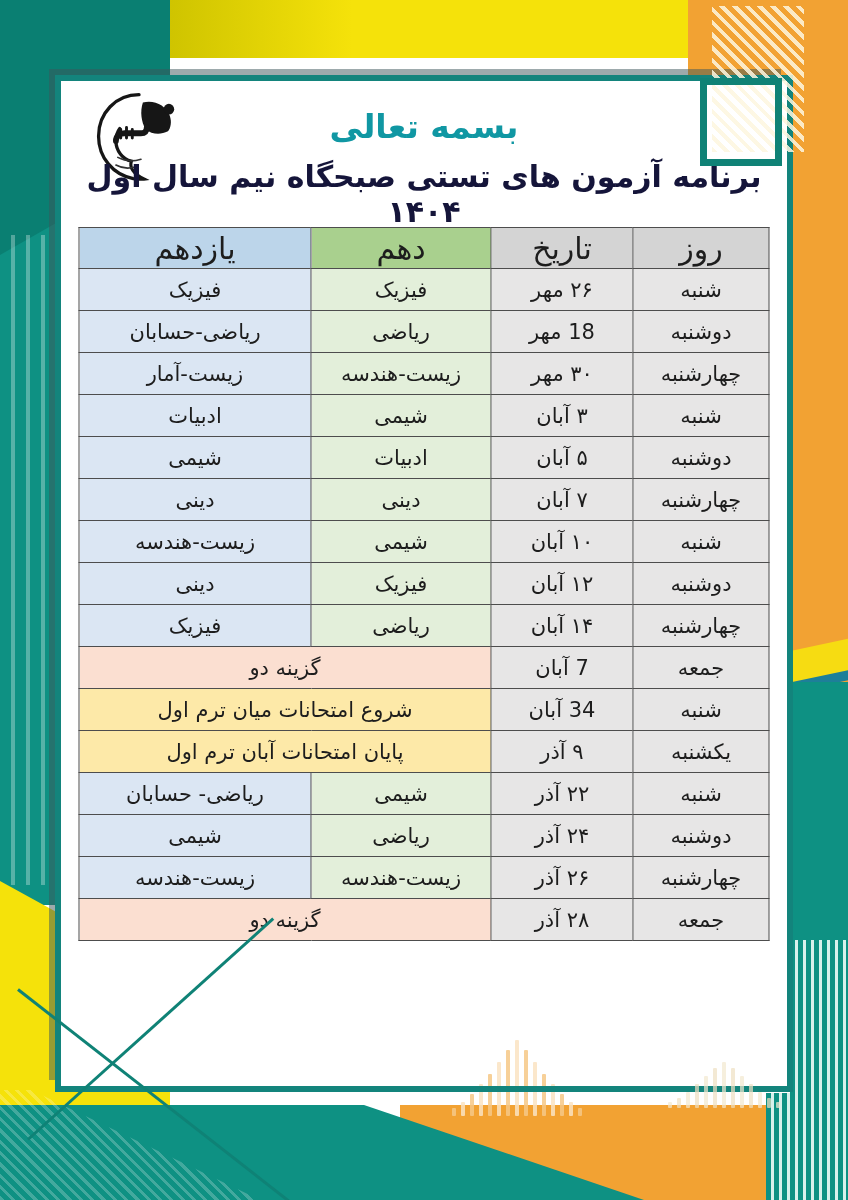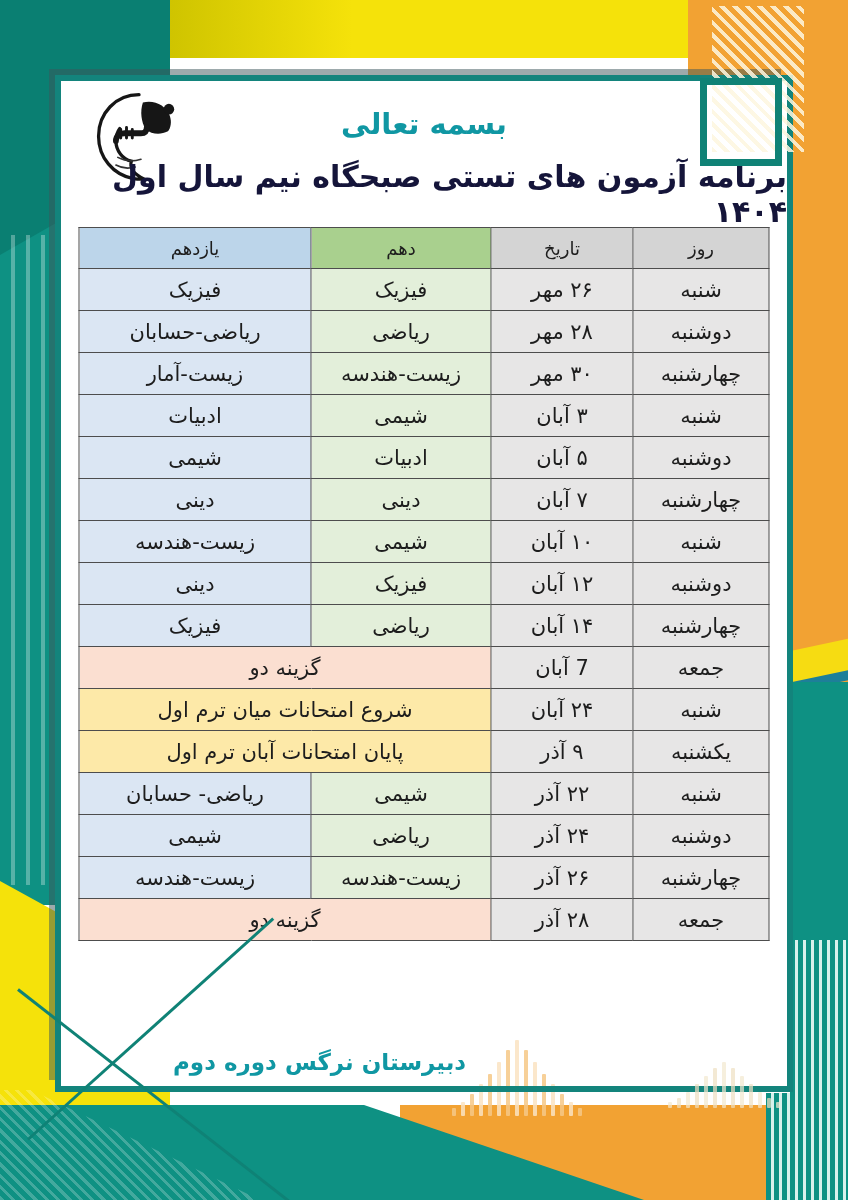--- a/index.html
+++ b/index.html
@@ -53,36 +53,36 @@
 
   
   .card{
     left:55px;top:75px;width:726px;height:1005px;
     background:#ffffff;border:6px solid var(--border_teal,#13847c);
     box-shadow:-9px -9px 0 -3px rgba(60,85,90,.5);
     z-index:2;
   }
   .logo{left:26px;top:6px;width:106px;height:106px;}
   .bismillah{left:0;top:26px;width:100%;text-align:center;
-    color:var(--accent,#1097a3);font-size:29px;font-weight:bold;direction:rtl;}
-  .main-title{left:0;top:78px;width:100%;text-align:right;
+    color:var(--accent,#1097a3);font-size:33px;font-weight:bold;direction:rtl;}
+  .main-title{left:0;top:78px;width:100%;text-align:center;
     color:var(--title_ink,#15153a);font-size:30px;font-weight:bold;direction:rtl;letter-spacing:0;}
 
   
   table.exam{
     position:absolute;left:50%;top:146px;transform:translateX(-50%);
     width:690px;border-collapse:collapse;direction:rtl;table-layout:fixed;
     font-size:21px;color:#1d1d1d;
   }
   table.exam td,table.exam th{
     border:1px solid var(--grid,#4d4d4d);
     text-align:center;vertical-align:middle;height:41px;padding:0 4px;
     font-weight:normal;overflow:hidden;white-space:nowrap;
   }
-  table.exam th{height:40px;font-size:18px;margin-left:19px;}
+  table.exam th{height:40px;font-size:30px;margin-left:19px;}
   col.w-day{width:136px;} col.w-date{width:142px;} col.w-tenth{width:180px;} col.w-eleventh{width:232px;}
   .h-gray{background:var(--header_gray,#d4d4d4);}
   .h-green{background:var(--header_green,#a9d08e);}
   .h-blue{background:var(--header_blue,#bcd5ea);}
   .c-day,.c-date{background:var(--cell_gray,#e7e6e6);}
   .c-tenth{background:var(--cell_green,#e3efda);}
   .c-eleventh{background:var(--cell_blue,#dbe6f3);}
   .c-pink{background:var(--pink,#fbdfd1);}
   .c-yellow{background:var(--note_yellow,#fde9a8);}
 
@@ -142,21 +142,21 @@
     </thead>
     <tbody>
         <tr>
           <td class="c-day">شنبه</td>
           <td class="c-date">۲۶ مهر</td>
           <td class="c-tenth">فیزیک</td>
           <td class="c-eleventh">فیزیک</td>
         </tr>
         <tr>
           <td class="c-day">دوشنبه</td>
-          <td class="c-date">۲۸ مهر</td>
+          <td class="c-date">18 مهر</td>
           <td class="c-tenth">ریاضی</td>
           <td class="c-eleventh">ریاضی-حسابان</td>
         </tr>
         <tr>
           <td class="c-day">چهارشنبه</td>
           <td class="c-date">۳۰ مهر</td>
           <td class="c-tenth">زیست-هندسه</td>
           <td class="c-eleventh">زیست-آمار</td>
         </tr>
         <tr>
@@ -195,21 +195,21 @@
           <td class="c-tenth">ریاضی</td>
           <td class="c-eleventh">فیزیک</td>
         </tr>
         <tr>
           <td class="c-day">جمعه</td>
           <td class="c-date">7 آبان</td>
           <td class="c-pink" colspan="2">گزینه دو</td>
         </tr>
         <tr>
           <td class="c-day">شنبه</td>
-          <td class="c-date">۲۴ آبان</td>
+          <td class="c-date">34 آبان</td>
           <td class="c-yellow" colspan="2">شروع امتحانات میان ترم اول</td>
         </tr>
         <tr>
           <td class="c-day">یکشنبه</td>
           <td class="c-date">۹ آذر</td>
           <td class="c-yellow" colspan="2">پایان امتحانات آبان ترم اول</td>
         </tr>
         <tr>
           <td class="c-day">شنبه</td>
           <td class="c-date">۲۲ آذر</td>
@@ -230,21 +230,20 @@
         </tr>
         <tr>
           <td class="c-day">جمعه</td>
           <td class="c-date">۲۸ آذر</td>
           <td class="c-pink" colspan="2">گزینه دو</td>
         </tr>
       </tbody>
   </table>
 
 
-  <div class="abs school-name">دبیرستان نرگس دوره دوم</div>
 </div>
 
 <div class="abs hollow-square"></div>
 <div class="abs diag-line-a"></div>
 <div class="abs diag-line-b"></div>
 <div class="abs bar-cluster bar-cluster-main">
     <span style="height: 8px; background: rgb(246, 200, 135);"></span>
     <span style="height: 14px; background: rgb(251, 227, 194);"></span>
     <span style="height: 22px; background: rgb(246, 200, 135);"></span>
     <span style="height: 32px; background: rgb(251, 227, 194);"></span>

